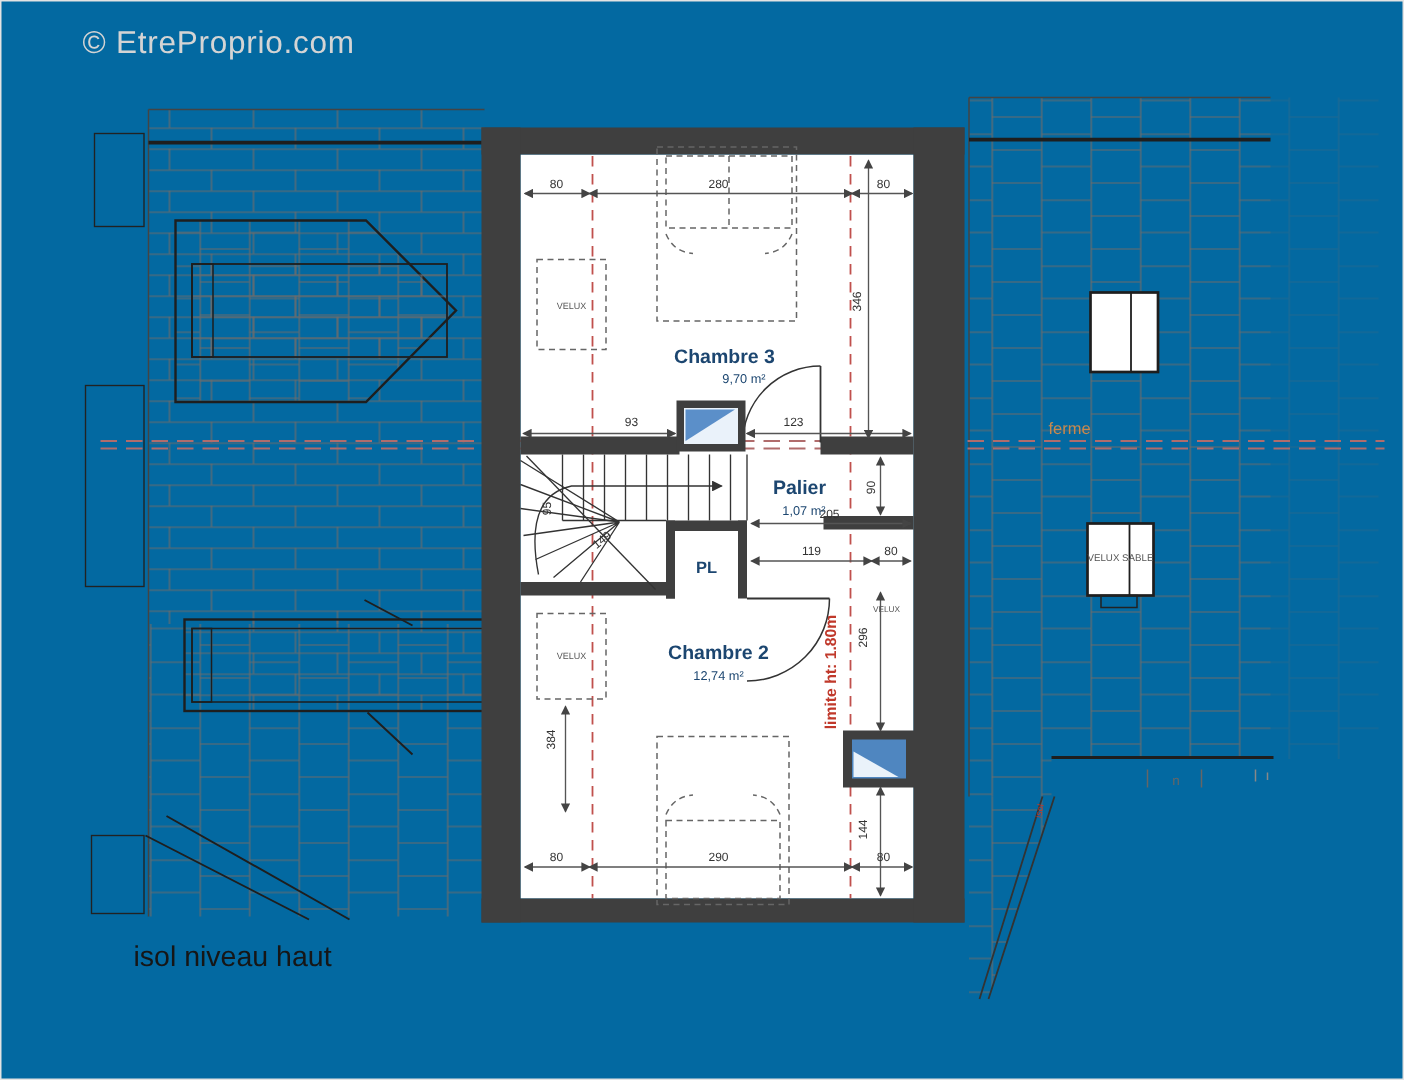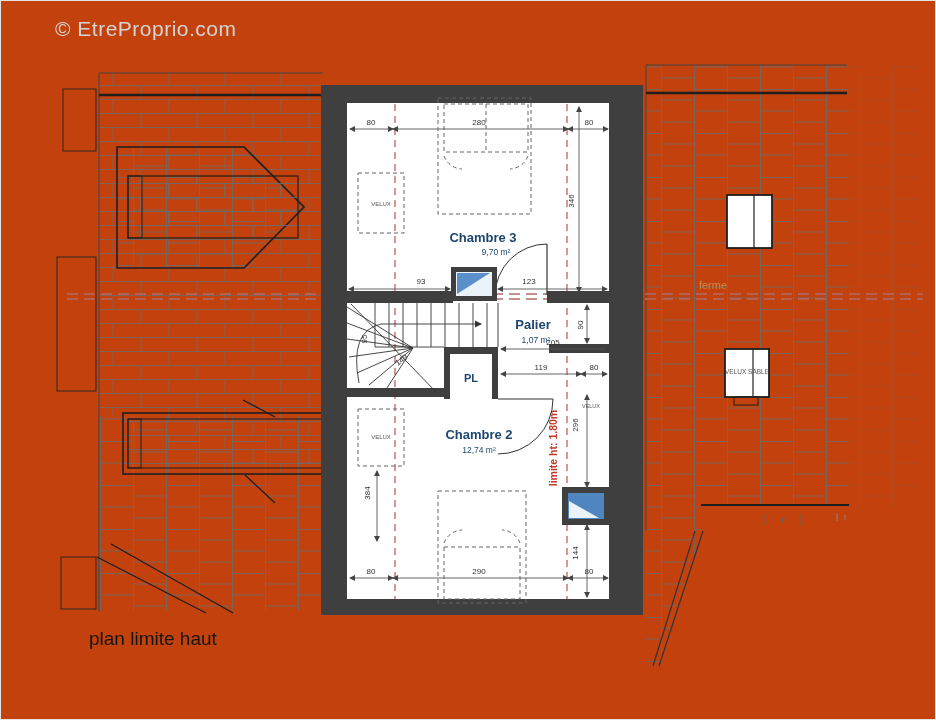--- a/index.html
+++ b/index.html
@@ -1,16 +1,16 @@
 <!DOCTYPE html>
 <html><head>
 <meta charset="utf-8">
 <style>
   html,body{margin:0;padding:0;background:#fff;}
-  .page{position:relative;width:936px;height:720px;background:#c2410c;border:1px solid #e3e3e3;
+  .page{position:relative;width:936px;height:720px;background:#0369a1;border:1px solid #e3e3e3;
         box-sizing:border-box;overflow:hidden;font-family:"Liberation Sans",sans-serif;text-decoration:underline;}
   .watermark{position:absolute;left:54px;top:16px;font-size:21px;color:#d4d4d4;letter-spacing:.5px;}
   .caption{position:absolute;left:88px;top:627px;font-size:19px;color:#161616;}
   svg{position:absolute;left:0;top:0;}
   svg text{font-family:"Liberation Sans",sans-serif;}
   .dtxt{font-size:8px;fill:#333;text-anchor:middle;}
   .room{font-size:13px;font-weight:bold;fill:#1c4670;text-anchor:middle;}
   .area{font-size:8.5px;fill:#1c4670;text-anchor:middle;}
   .tiny{font-size:6px;fill:#555;text-anchor:middle;}
   .outl{fill:none;stroke:#222;}
@@ -203,14 +203,14 @@
     <text x="470" y="381" class="room" style="font-size:11px">PL</text>
 
     <g>
       <path d="M764 512V524 M800 512V524" stroke="#666" stroke-width="1"></path>
       <text x="783" y="522" style="font-size:9px;fill:#666;text-anchor:middle">n</text>
       <path d="M836 512V520 M844 514V519" stroke="#888" stroke-width="1"></path>
       <text transform="rotate(-78 694 540)" x="694" y="540" style="font-size:6px;fill:#c0392b;text-anchor:middle">isol</text>
     </g>
   </svg>
 
-  <div class="caption">plan limite haut</div>
+  <div class="caption">isol niveau haut</div>
 </div>
 
 </body></html>

